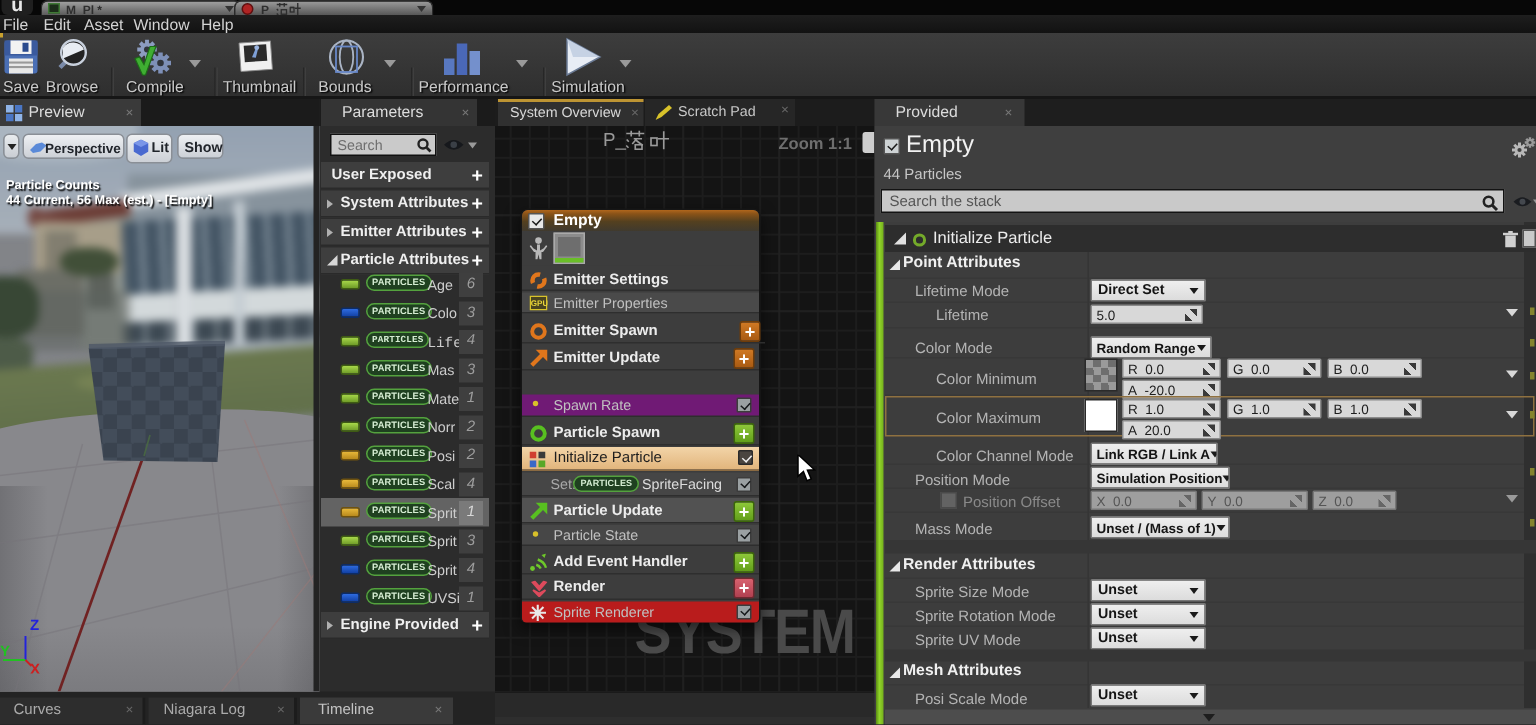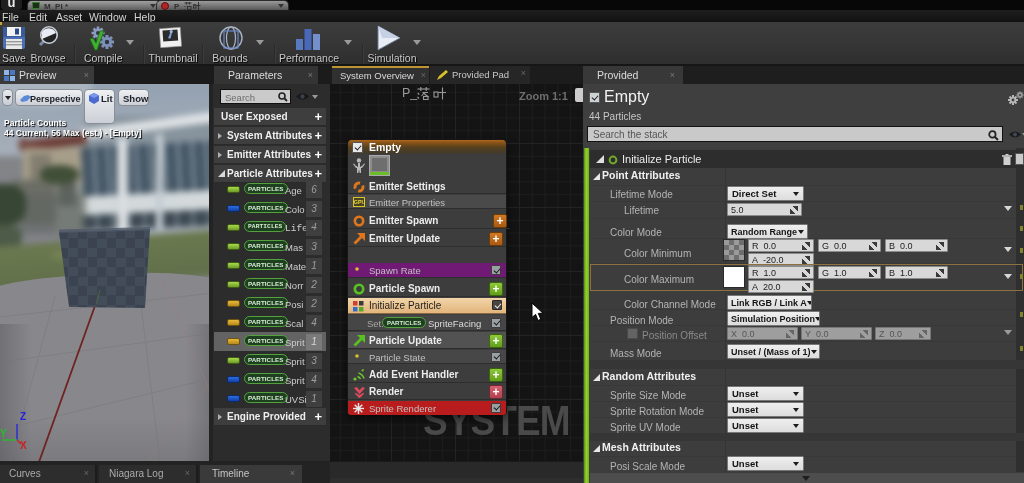--- a/index.html
+++ b/index.html
@@ -257,21 +257,21 @@
 
   <div class="abs" style="left:2px;top:5px;width:11px;height:17px;background:linear-gradient(#e8ebee,#c9cdd3);border:1px solid #8a8f96;border-radius:4px">
     <div class="abs" style="left:2px;top:6px;border-left:3px solid transparent;border-right:3px solid transparent;border-top:4px solid #222"></div>
   </div>
   <div class="abs" style="left:15px;top:5px;width:68px;height:17px;background:linear-gradient(#eef0f3,#ccd0d6);border:1px solid #8a8f96;border-radius:4px">
     <svg class="abs" style="left:4px;top:4px" width="11" height="9" viewBox="0 0 11 9">
         <path d="M0 6 L4 2 L8 1 L11 3 L7 7 L2 8 Z" fill="#5a8ad8"></path>
       </svg>
     <span class="abs" style="left:14px;top:3.5px;font-size:9px;font-weight:bold;color:#20242a">Perspective</span>
   </div>
-  <div class="abs" style="left:84px;top:5px;width:31px;height:35px;background:linear-gradient(#eef0f3,#ccd0d6);border:1px solid #8a8f96;border-radius:4px">
+  <div class="abs" style="left:84px;top:5px;width:31px;height:20px;background:linear-gradient(#eef0f3,#ccd0d6);border:1px solid #8a8f96;border-radius:4px">
     <svg class="abs" style="left:4px;top:3px" width="10" height="11" viewBox="0 0 10 11">
         <path d="M5 0 L10 2.5 L10 8 L5 11 L0 8 L0 2.5 Z" fill="#4a6ad0"></path>
         <path d="M5 0 L10 2.5 L5 5 L0 2.5 Z" fill="#7a96e8"></path>
       </svg>
     <span class="abs" style="left:16px;top:2.5px;font-size:9.5px;font-weight:bold;color:#20242a">Lit</span>
   </div>
   <div class="abs" style="left:118px;top:5px;width:31px;height:17px;background:linear-gradient(#eef0f3,#ccd0d6);border:1px solid #8a8f96;border-radius:4px">
     <span class="abs" style="left:4px;top:2.5px;font-size:9.5px;font-weight:bold;color:#20242a">Show</span>
   </div>
   <div class="abs" style="left:4px;top:34px;color:#fff;font-size:8.5px;font-weight:bold;text-shadow:1px 1px 1px #000">Particle Counts</div>
@@ -401,21 +401,21 @@
 
 <div class="abs" style="left:330px;top:66px;width:253px;height:18px;background:#1c1c1c">
   <div class="abs" style="left:2px;top:0;width:97px;height:18px;background:#303030;border-top:2px solid #bd9433">
     <span class="abs" style="left:8px;top:2px;color:#d8d8d8;font-size:9.5px">System Overview</span>
     <span class="abs" style="right:3px;top:2px;color:#666;font-size:9px">×</span>
   </div>
   <div class="abs" style="left:100px;top:0;width:100px;height:18px;background:#262626">
     <svg class="abs" style="left:7px;top:4px" width="11" height="10" viewBox="0 0 11 10">
         <path d="M0 10 L2 6 L9 0 L11 2 L4 8 Z" fill="#d8c22a"></path>
       </svg>
-    <span class="abs" style="left:22px;top:3px;color:#c8c8c8;font-size:9.5px">Provided Pad</span>
+    <span class="abs" style="left:22px;top:3px;color:#c8c8c8;font-size:9.5px">Scratch Pad</span>
     <span class="abs" style="right:4px;top:2px;color:#666;font-size:9px">×</span>
   </div>
 </div>
 <div id="graph" class="abs" style="left:330px;top:84px;width:253px;height:377px;background:#141414;overflow:hidden">
   <div class="abs" style="left:0;top:0;width:253px;height:377px;background-image:linear-gradient(#1d1d1d 1px,transparent 1px),linear-gradient(90deg,#1d1d1d 1px,transparent 1px);background-size:12.8px 12.8px;background-position:-3px -5px"></div>
   <div class="abs" style="left:0;top:0;width:253px;height:377px;background-image:linear-gradient(#232323 1px,transparent 1px),linear-gradient(90deg,#232323 1px,transparent 1px);background-size:64px 64px;background-position:-3px -5px"></div>
   <div class="abs" style="left:93px;top:313px;color:#4a4a4a;font-size:42px;font-weight:bold;letter-spacing:-1px;font-family:'Liberation Sans',sans-serif;transform:scaleX(.88);transform-origin:0 0">SYSTEM</div>
   <div class="abs" style="left:72px;top:2px;color:#9a9a9a;font-size:12.5px">P_</div>
   <svg class="abs" style="left:87px;top:3px" width="29" height="13" viewBox="0 0 29 13" stroke="#9a9a9a" stroke-width="1.1" fill="none">
       <line x1="0.5" y1="2" x2="12.5" y2="2"></line>
@@ -749,21 +749,21 @@
 
   <span class="lbl" style="left:20px;top:200px">Mass Mode</span>
   <div class="ddl" style="left:137px;top:196px;width:93px;font-size:9px;padding:0 3px">
       <span>Unset / (Mass of 1)</span>
       <i class="tri-d sm"></i>
     </div>
 
   <div class="abs" style="left:0;top:212px;width:434px;height:9px;background:#363636"></div>
 
   <div class="abs" style="left:3px;top:226px;width:0;height:0;border-right:7px solid #e8e8e8;border-top:7px solid transparent"></div>
-  <span class="abs b" style="left:12px;top:222px;color:#f0f0f0;font-size:10.5px">Random Attributes</span>
+  <span class="abs b" style="left:12px;top:222px;color:#f0f0f0;font-size:10.5px">Render Attributes</span>
   <span class="lbl" style="left:20px;top:242px">Sprite Size Mode</span>
   <div class="ddl" style="left:137px;top:238px;width:77px">
       <span>Unset</span>
       <i class="tri-d sm"></i>
     </div>
   <span class="lbl" style="left:20px;top:258px">Sprite Rotation Mode</span>
   <div class="ddl" style="left:137px;top:254px;width:77px">
       <span>Unset</span>
       <i class="tri-d sm"></i>
     </div>

